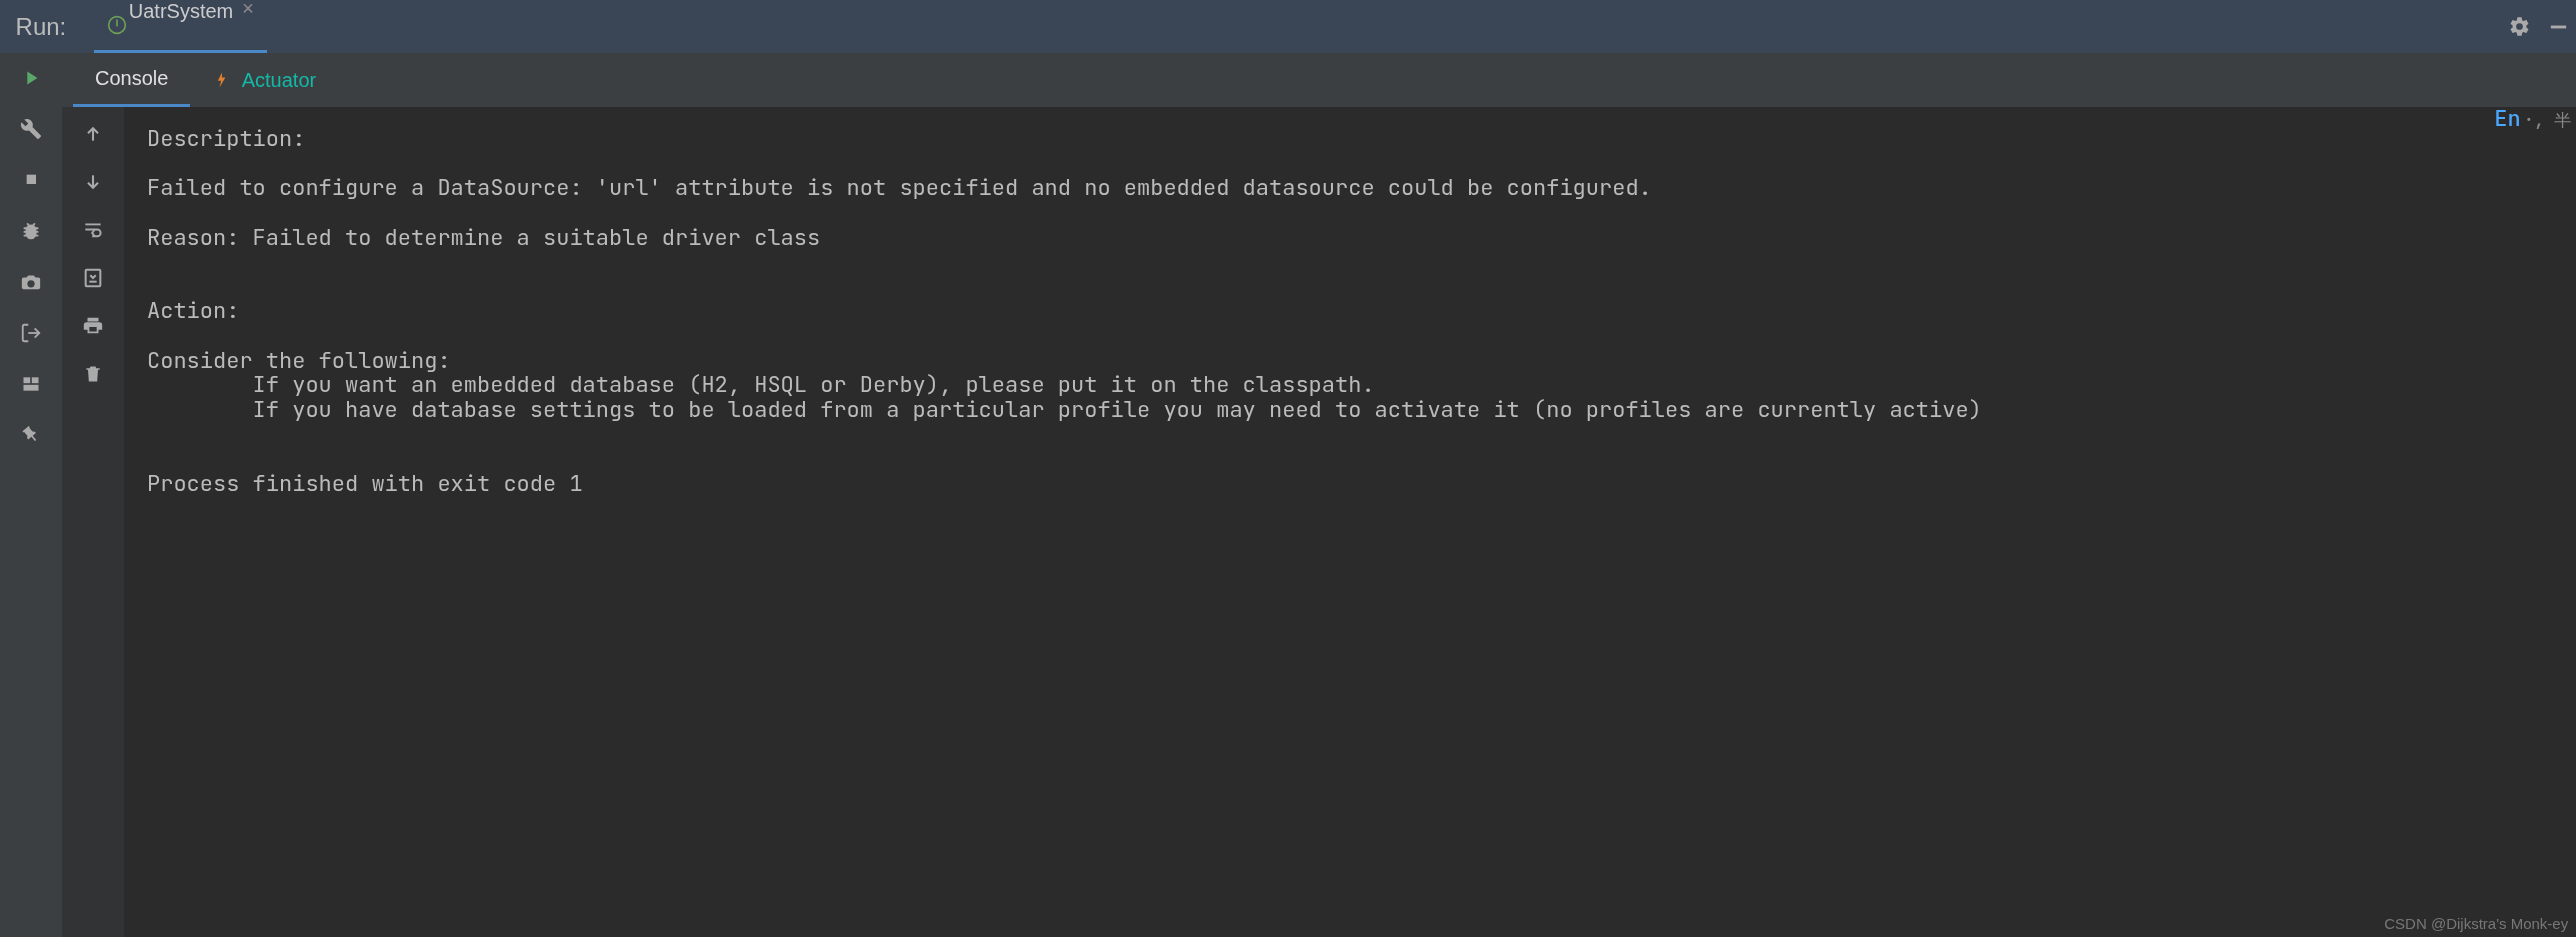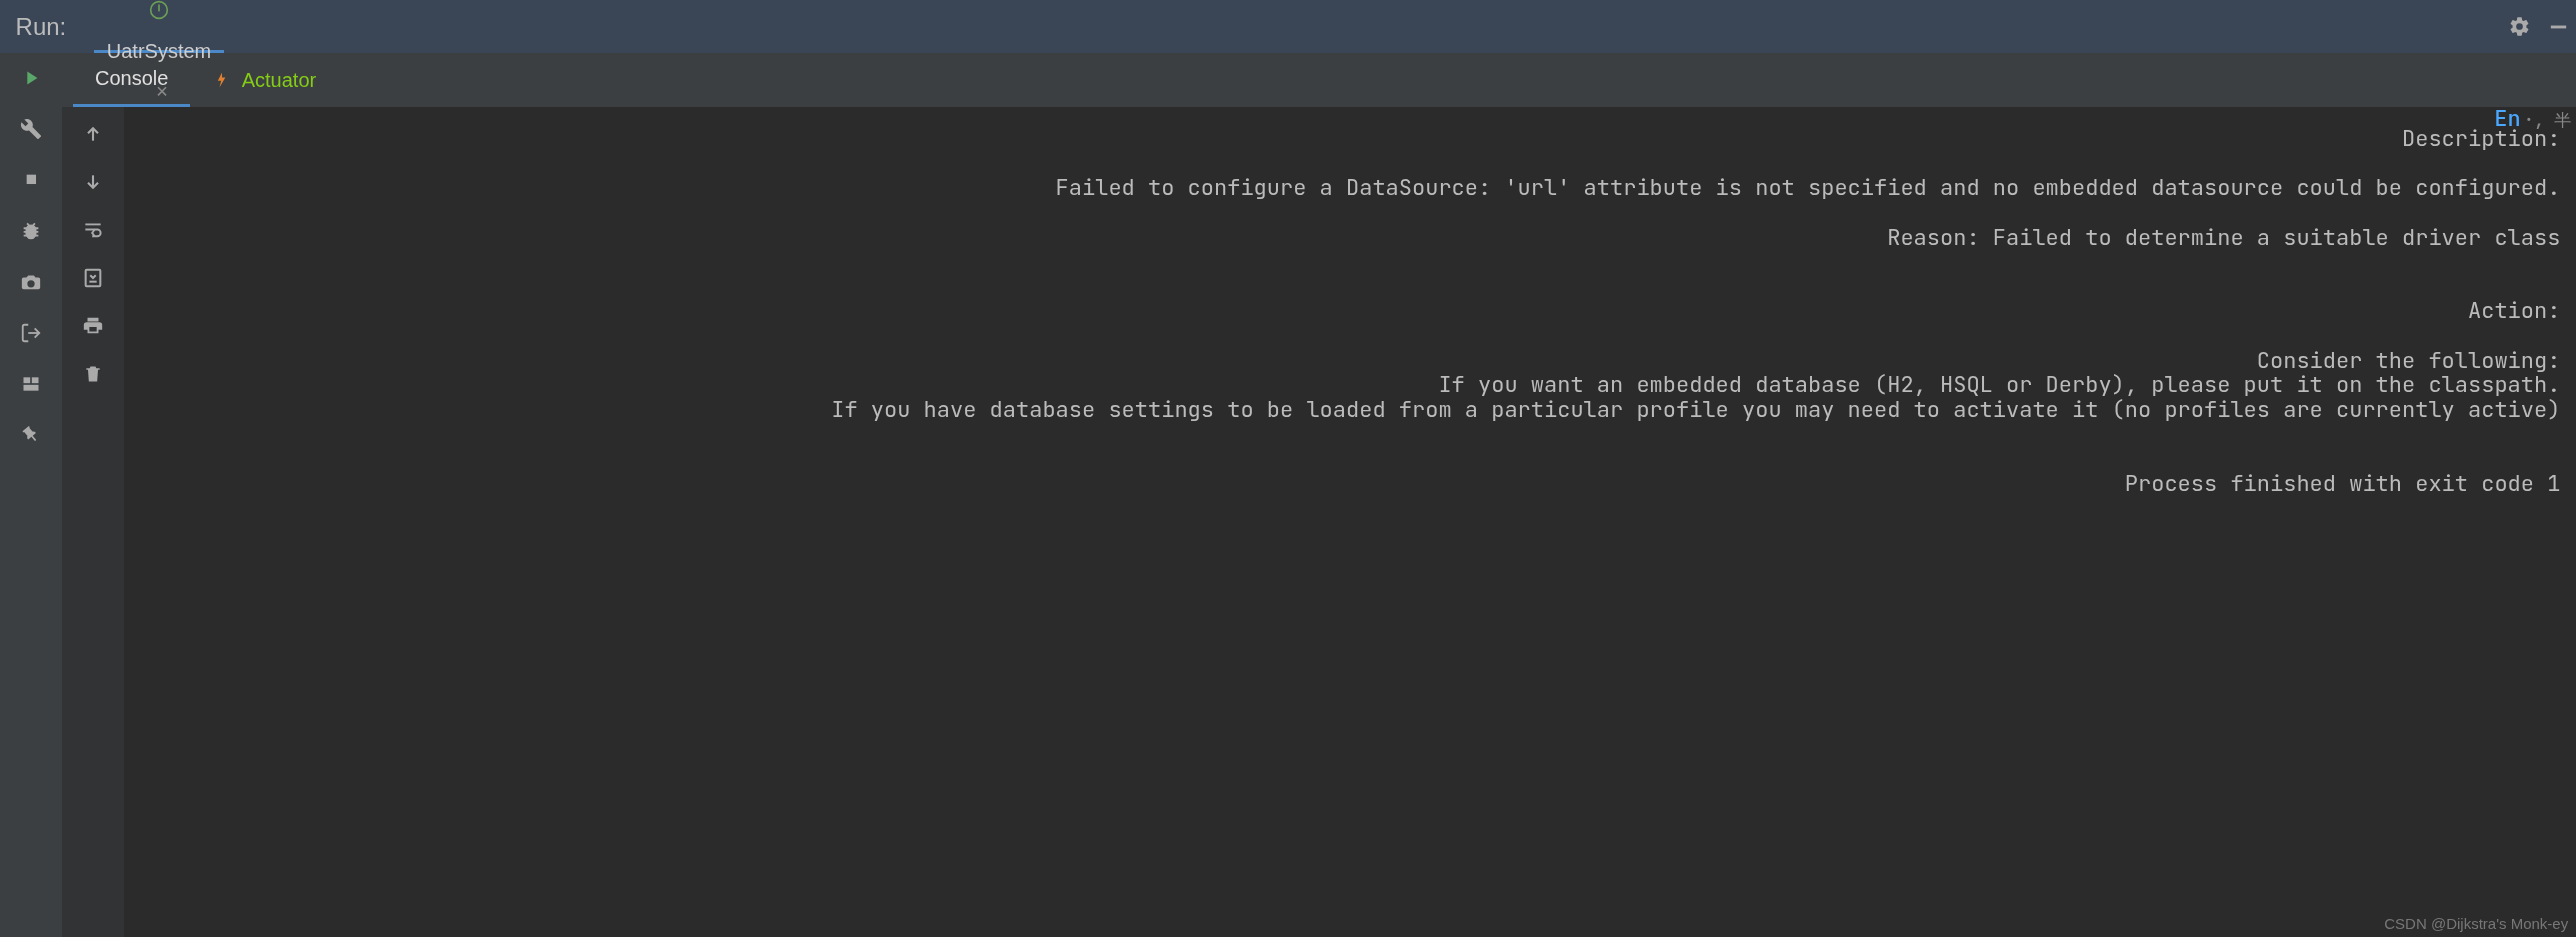--- a/index.html
+++ b/index.html
@@ -22,27 +22,25 @@
   padding: 0 6.2px 0 15.6px;
   position: relative;
 }
 .run-label {
   color: #bbbbbb;
   font-size: 24px;
   margin-right: 28px;
 }
 .run-tab {
   display: flex;
-  align-items: center;
   height: 100%;
   padding: 0 12.5px;
   border-bottom: 3.1px solid #4a88c7;
   position: relative;
-  gap: 20px;
-  flex-direction: column;
+  gap: 2px;
 }
 .run-tab-icon {
   color: #6b9e56;
   display: flex;
   align-items: center;
 }
 .run-tab-label {
   color: #cccccc;
   font-size: 20px;
 }
@@ -97,21 +95,21 @@
   height: 54px;
   display: flex;
   align-items: stretch;
   padding-left: 11px;
 }
 .tab {
   display: flex;
   align-items: center;
   padding: 0 22px;
   font-size: 20px;
-  color: #84cc16;
+  color: #14b8a6;
   gap: 9.3px;
   cursor: pointer;
   position: relative;
 }
 .tab.active {
   color: #e0e0e0;
   border-bottom: 3.1px solid #4a88c7;
 }
 .tab .tab-icon { display: flex; align-items: center; }
 .console-wrap {
@@ -141,21 +139,20 @@
   flex: 1;
   background: #2b2b2b;
   padding: 20px 15.6px 15.6px 23px;
   font-family: "JetBrains Mono", "Consolas", "Menlo", monospace;
   font-size: 22px;
   line-height: 1.12;
   color: #bbbbbb;
   white-space: pre;
   overflow: hidden;
   position: relative;
-  text-align: right;
 }
 .ime-indicator {
   position: absolute;
   top: 0;
   right: 4.7px;
   color: #4aa8ff;
   font-size: 22px;
   font-weight: 500;
   margin-left: 20px;
 }

